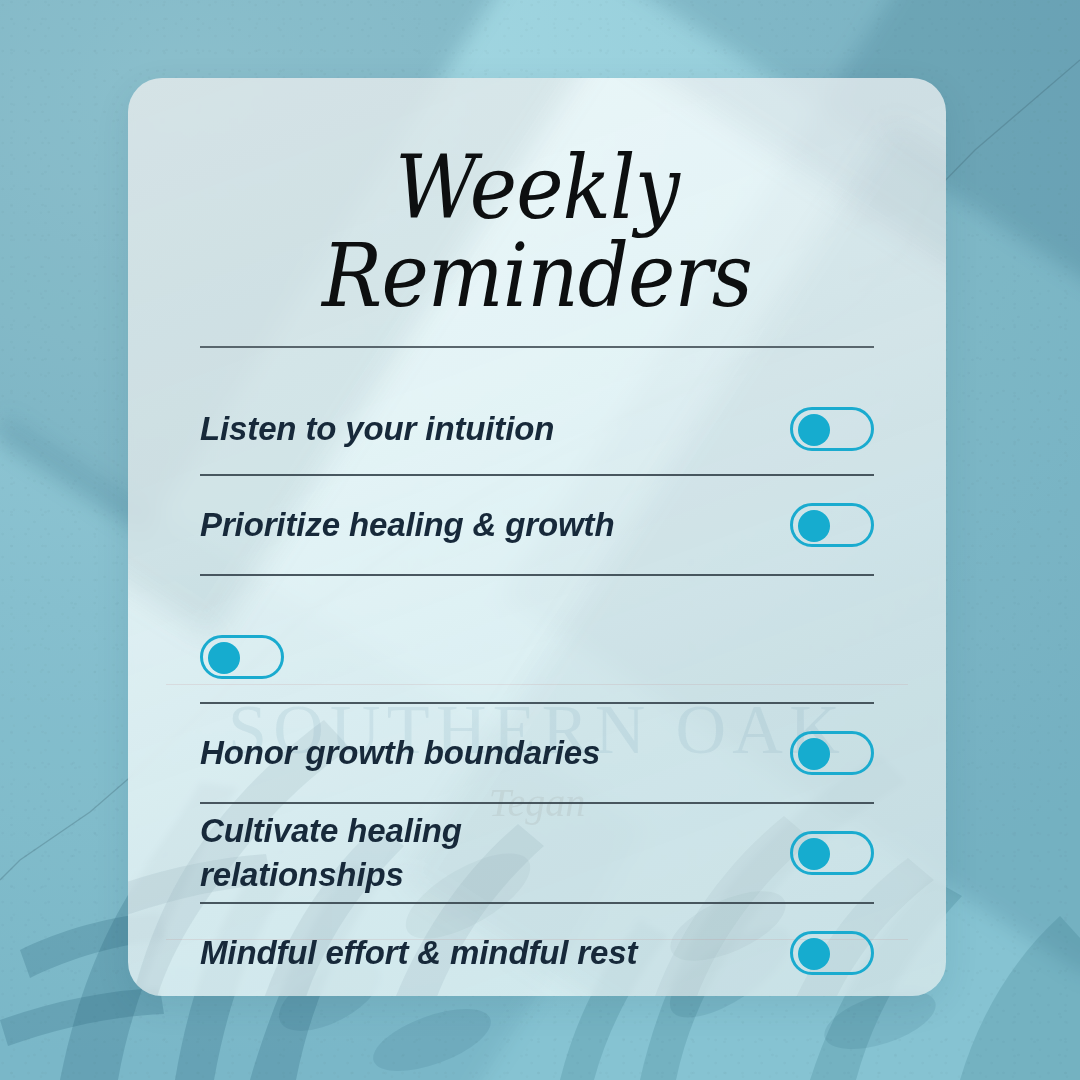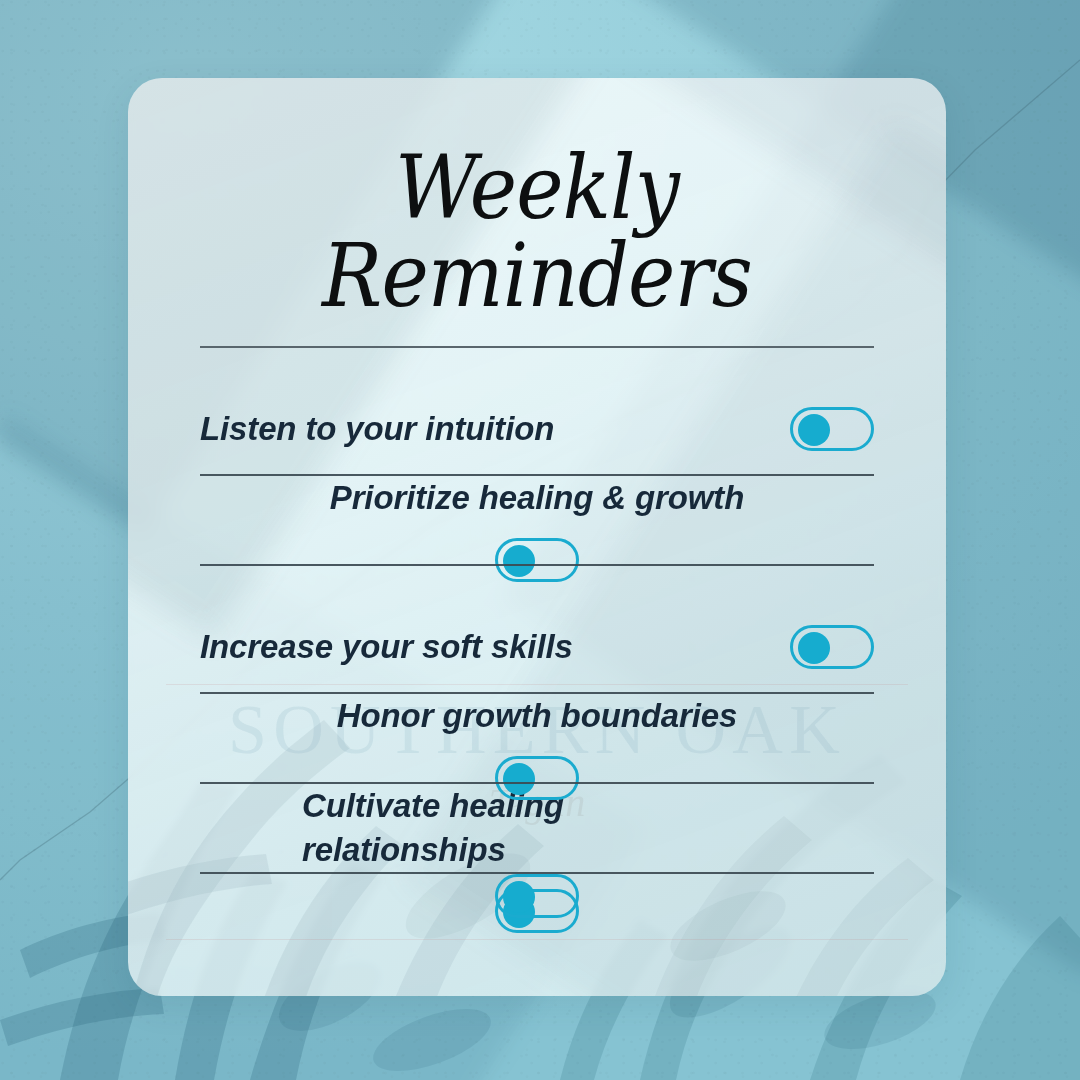--- a/index.html
+++ b/index.html
@@ -143,21 +143,21 @@
     font-size:33px;line-height:1.32;
     letter-spacing:-.004em;
     color:#17293a;
     max-width:470px;
     flex:0 0 auto;
   }
   .row-rule{height:2px;background:#3c4a53;margin:0 30px;opacity:.92;}
 
   
   .row.r1{height:90px;margin-top:36px;}
-  .row.r2{height:88px;flex-direction:column;}
+  .row.r2{height:98px;}
 
   
   .toggle{
     position:relative;flex:0 0 auto;
     width:84px;height:44px;border-radius:24px;
     border:3px solid #1aabcf;
     background:transparent;
     box-sizing:border-box;
   }
   .toggle .knob{
@@ -254,21 +254,20 @@
 
         <li class="row r2">
           <span class="label">Prioritize healing &amp; growth</span>
           <span class="toggle">
               <span class="knob"></span>
             </span>
         </li>
         <div class="row-rule"></div>
 
         <li class="row r1">
-          <span class="label">Increase your soft skills</span>
           <span class="toggle">
               <span class="knob"></span>
             </span>
         </li>
         <div class="row-rule"></div>
 
         <li class="row r2">
           <span class="label">Honor growth boundaries</span>
           <span class="toggle">
               <span class="knob"></span>
@@ -278,20 +277,21 @@
 
         <li class="row r2">
           <span class="label">Cultivate healing relationships</span>
           <span class="toggle">
               <span class="knob"></span>
             </span>
         </li>
         <div class="row-rule"></div>
 
         <li class="row r2">
+          <span class="label">Mindful effort &amp; mindful rest</span>
           <span class="toggle">
               <span class="knob"></span>
             </span>
         </li>
 
       </ul>
     </div>
   </div>
 </div>
 

